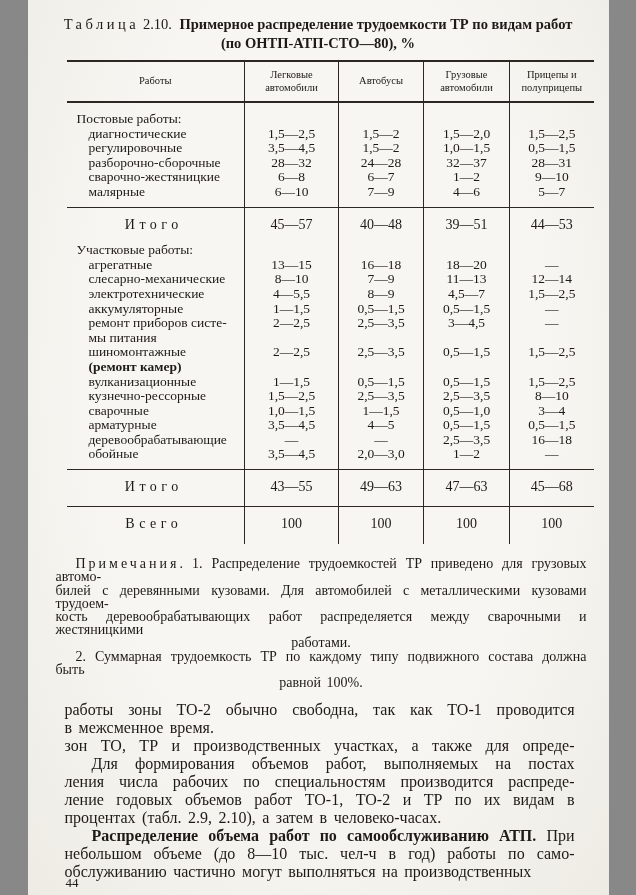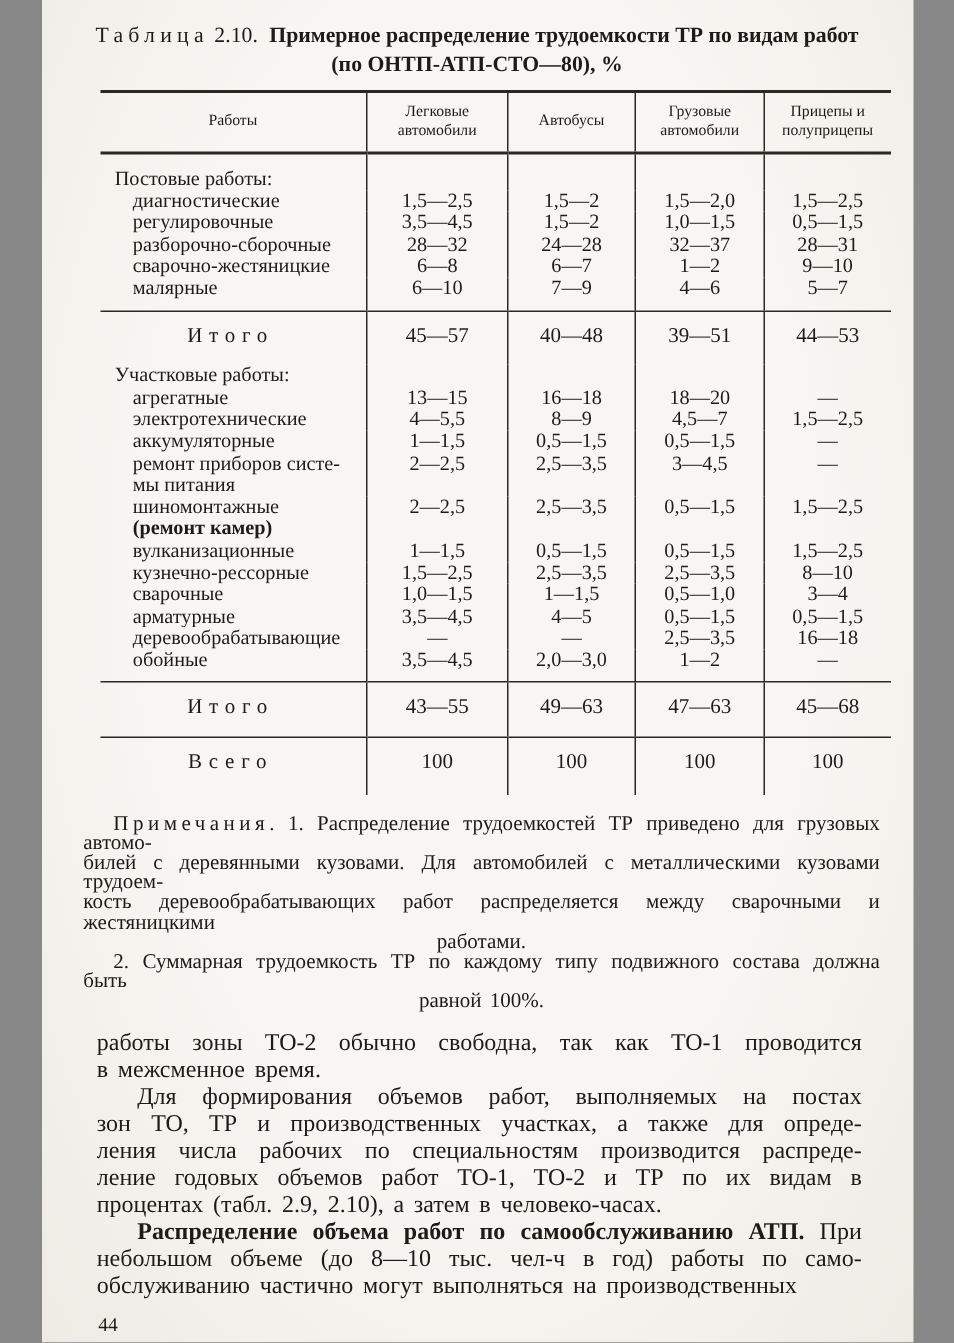--- a/index.html
+++ b/index.html
@@ -148,20 +148,27 @@
           <td></td>
         </tr>
         <tr class="item">
           <td class="c-label">агрегатные</td>
           <td>13—15</td>
           <td>16—18</td>
           <td>18—20</td>
           <td>—</td>
         </tr>
         <tr class="item">
+          <td class="c-label">слесарно-механические</td>
+          <td>8—10</td>
+          <td>7—9</td>
+          <td>11—13</td>
+          <td>12—14</td>
+        </tr>
+        <tr class="item">
           <td class="c-label">электротехнические</td>
           <td>4—5,5</td>
           <td>8—9</td>
           <td>4,5—7</td>
           <td>1,5—2,5</td>
         </tr>
         <tr class="item">
           <td class="c-label">аккумуляторные</td>
           <td>1—1,5</td>
           <td>0,5—1,5</td>
@@ -246,22 +253,22 @@
       <div class="line j">билей с деревянными кузовами. Для автомобилей с металлическими кузовами трудоем-</div>
       <div class="line j">кость деревообрабатывающих работ распределяется между сварочными и жестяницкими</div>
       <div class="line">работами.</div>
       <div class="line j ind">2. Суммарная трудоемкость ТР по каждому типу подвижного состава должна быть</div>
       <div class="line">равной 100%.</div>
     </div>
 
   <div class="bodytext">
       <div class="line j">работы зоны ТО-2 обычно свободна, так как ТО-1 проводится</div>
       <div class="line">в межсменное время.</div>
+      <div class="line j">зон ТО, ТР и производственных участках, а также для опреде-</div>
       <div class="line j ind">Для формирования объемов работ, выполняемых на постах</div>
-      <div class="line j">зон ТО, ТР и производственных участках, а также для опреде-</div>
       <div class="line j">ления числа рабочих по специальностям производится распреде-</div>
       <div class="line j">ление годовых объемов работ ТО-1, ТО-2 и ТР по их видам в</div>
       <div class="line">процентах (табл. 2.9, 2.10), а затем в человеко-часах.</div>
       <div class="line j ind"><span class="b">Распределение объема работ по самообслуживанию АТП.</span> При</div>
       <div class="line j">небольшом объеме (до 8—10 тыс. чел-ч в год) работы по само-</div>
       <div class="line">обслуживанию частично могут выполняться на производственных</div>
     </div>
 
   <div class="pageno">44</div>
 

